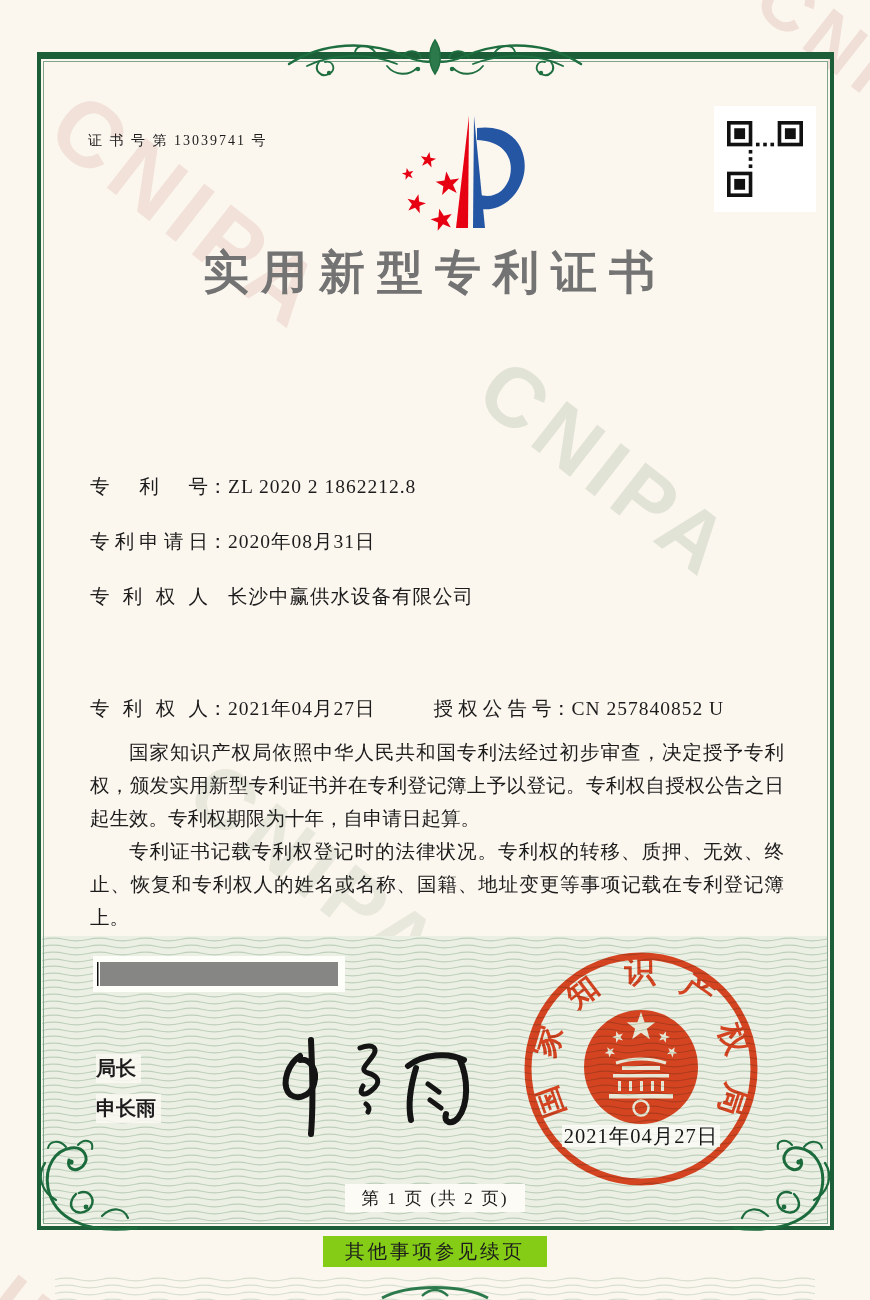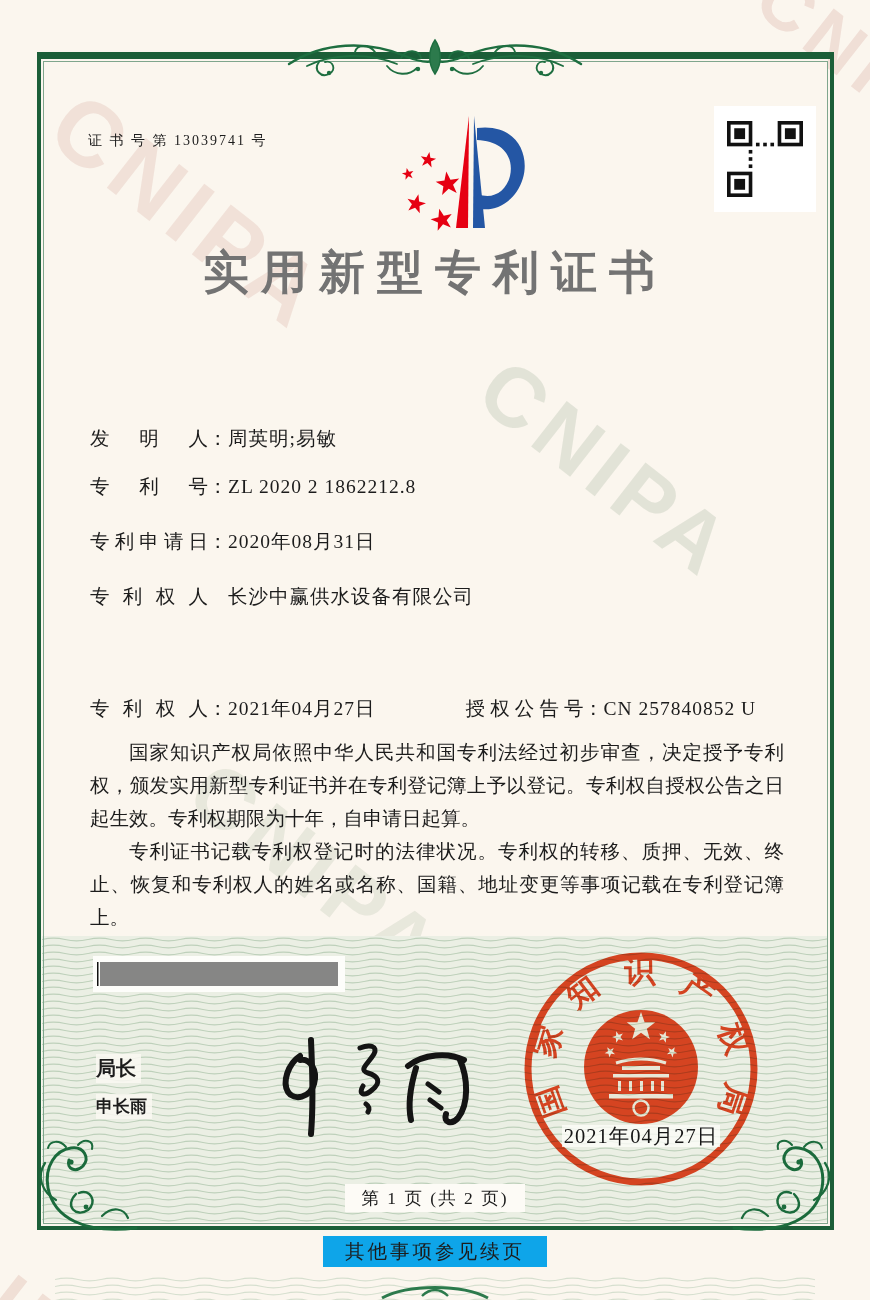--- a/index.html
+++ b/index.html
@@ -27,43 +27,43 @@
   .qr-box{position:absolute;left:714px;top:106px;width:102px;height:106px;background:#fff;}
   .qr-box svg{position:absolute;left:13px;top:15px;}
 
   .title{position:absolute;left:0;top:242px;width:100%;text-align:center;
          font-size:46px;font-weight:700;letter-spacing:12px;color:#737373;}
 
   .field{position:absolute;left:90px;font-size:19.5px;white-space:nowrap;}
   .flabel{display:inline-block;width:118px;text-align:justify;text-align-last:justify;vertical-align:top;}
   .fcolon{display:inline-block;width:20px;}
   .fvalue{letter-spacing:1px;}
-  .field2{margin-left:90px;}
+  .field2{margin-left:58px;}
 
   .paras{position:absolute;left:90px;top:736px;width:694px;font-size:19.5px;line-height:33px;text-align:justify;}
   .paras p{margin:0;text-indent:2em;}
 
   .barcode{position:absolute;left:93px;top:956px;width:252px;height:36px;background:#fdfdfa;}
   .barcode svg{position:absolute;left:4px;top:6px;}
 
   .sig-title{position:absolute;left:96px;top:1054px;font-family:"Liberation Sans","DejaVu Sans",sans-serif;
              font-weight:600;font-size:20px;background:rgba(250,248,242,.85);padding:1px 5px 1px 0;}
   .sig-name{position:absolute;left:96px;top:1094px;font-family:"Liberation Sans","DejaVu Sans",sans-serif;
-            font-weight:600;font-size:17px;background:rgba(250,248,242,.85);padding:1px 5px 1px 0;}
+            font-weight:600;font-size:20px;background:rgba(250,248,242,.85);padding:1px 5px 1px 0;}
   .autograph{position:absolute;left:248px;top:1026px;width:230px;height:112px;}
 
   .seal{position:absolute;left:520px;top:948px;width:242px;height:242px;mix-blend-mode:multiply;opacity:.94;}
   .seal-date{position:absolute;left:520px;top:1122px;width:242px;text-align:center;font-size:20.5px;
              letter-spacing:1px;color:#161616;z-index:6;}
   .seal-date span{background:rgba(253,252,248,.78);padding:0 2px;}
 
   .page-no{position:absolute;left:0;top:1186px;width:100%;text-align:center;font-size:17.5px;z-index:5;}
   .page-no span{background:#fdfbf6;padding:4px 16px;letter-spacing:2px;}
   .cont-note{position:absolute;left:0;top:1238px;width:100%;text-align:center;font-size:19.5px;z-index:5;}
-  .cont-note span{background:#0ea5e9;padding:5px 22px;letter-spacing:3px;text-align:center;}
+  .cont-note span{background:#84cc16;padding:5px 22px;letter-spacing:3px;text-align:center;}
 
   .top-orn{position:absolute;left:283px;top:24px;width:304px;height:64px;}
   .fl-bl{position:absolute;left:24px;top:1138px;width:118px;height:100px;}
   .fl-br{position:absolute;left:728px;top:1138px;width:118px;height:100px;transform:scaleX(-1);}
   .bc-orn{position:absolute;left:378px;top:1282px;width:114px;height:18px;overflow:hidden;}
 </style>
 </head>
 <body>
 
 <div class="page">
@@ -162,23 +162,20 @@
         <rect x="54.285714285714285" y="3.619047619047619" width="18.095238095238095" height="18.095238095238095" fill="#fff"></rect>
         <rect x="57.904761904761905" y="7.238095238095238" width="10.857142857142858" height="10.857142857142858" fill="#111"></rect>
         <rect x="0" y="50.666666666666664" width="25.333333333333332" height="25.333333333333332" fill="#111"></rect>
         <rect x="3.619047619047619" y="54.285714285714285" width="18.095238095238095" height="18.095238095238095" fill="#fff"></rect>
         <rect x="7.238095238095238" y="57.904761904761905" width="10.857142857142858" height="10.857142857142858" fill="#111"></rect>
       </svg>
   </div>
 
   <div class="title">实用新型专利证书</div>
 
-  <div class="field" style="top:425px">
-    <span class="flabel">发明人</span><span class="fcolon">：</span><span class="fvalue">周英明;易敏</span>
-  </div>
   <div class="field" style="top:473px">
     <span class="flabel">专利号</span><span class="fcolon">：</span><span class="fvalue">ZL 2020 2 1862212.8</span>
   </div>
   <div class="field" style="top:528px">
     <span class="flabel">专利申请日</span><span class="fcolon">：</span><span class="fvalue">2020年08月31日</span>
   </div>
   <div class="field" style="top:583px">
     <span class="flabel">专利权人</span><span class="fcolon"></span><span class="fvalue">长沙中赢供水设备有限公司</span>
   </div>
   <div class="field" style="top:695px">

